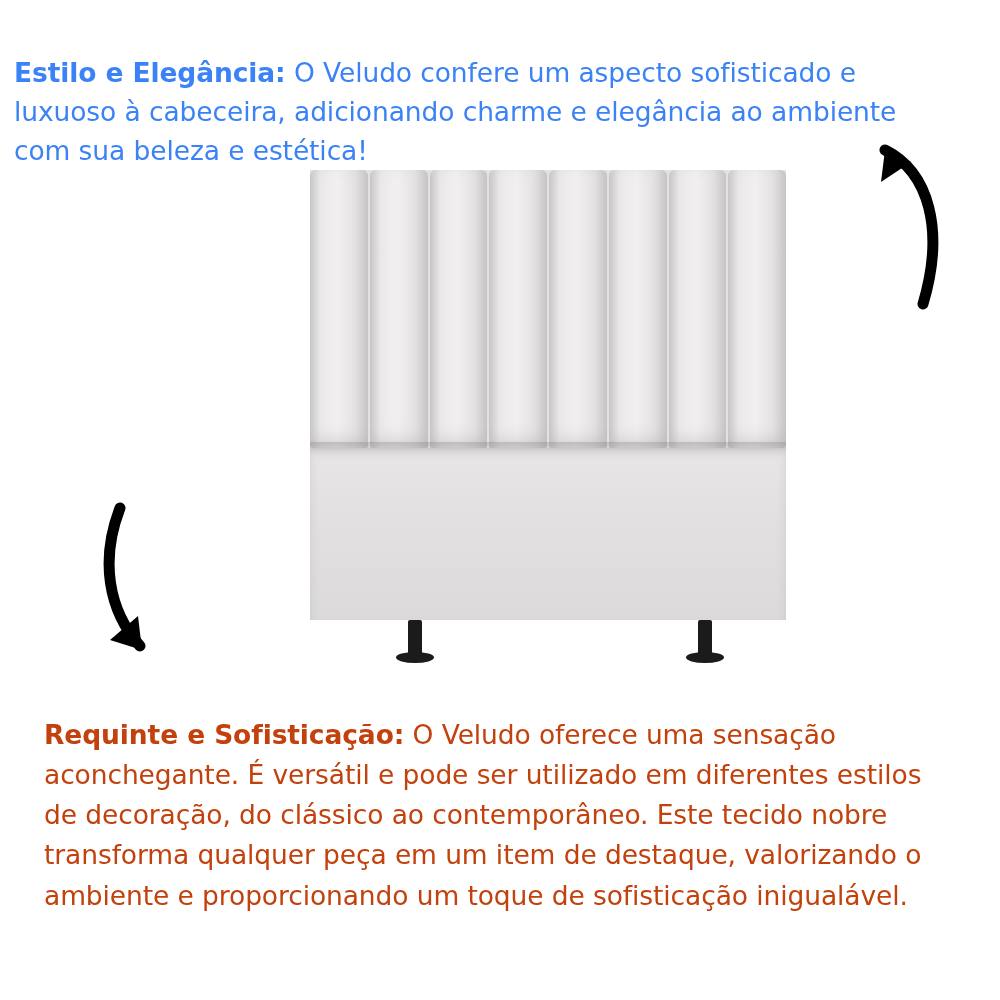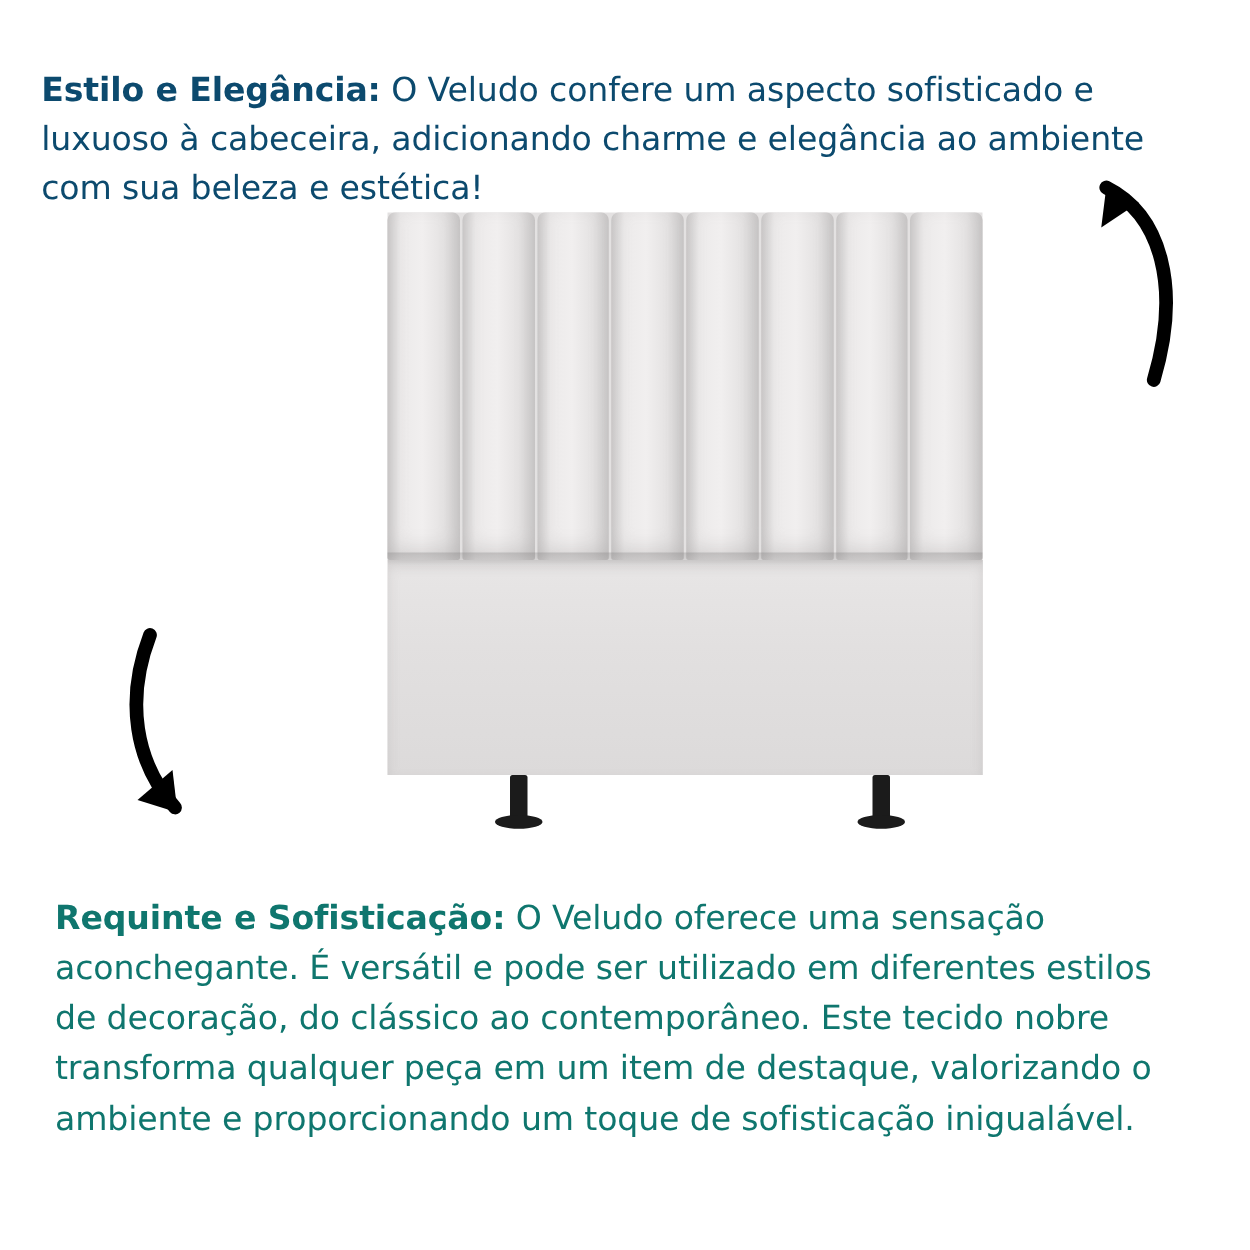--- a/index.html
+++ b/index.html
@@ -18,37 +18,37 @@
 
   .page {
     position: relative;
     width: 1000px;
     height: 1000px;
   }
 
   
   .block-top {
     position: absolute;
-    left: 33px;
+    left: 14px;
     top: 26px;
     width: 930px;
     font-size: 26.5px;
     line-height: 1.48;
     letter-spacing: -0.1px;
-    color: #0c4a6e;
+    color: #3b82f6;
   }
   .block-bottom {
     position: absolute;
     left: 44px;
     top: 688px;
     width: 900px;
     font-size: 26.5px;
     line-height: 1.52;
     letter-spacing: -0.1px;
-    color: #0f766e;
+    color: #c2410c;
   }
   .lead {
     font-weight: bold;
   }
 
   
   .product {
     position: absolute;
     left: 310px;
     top: 170px;

